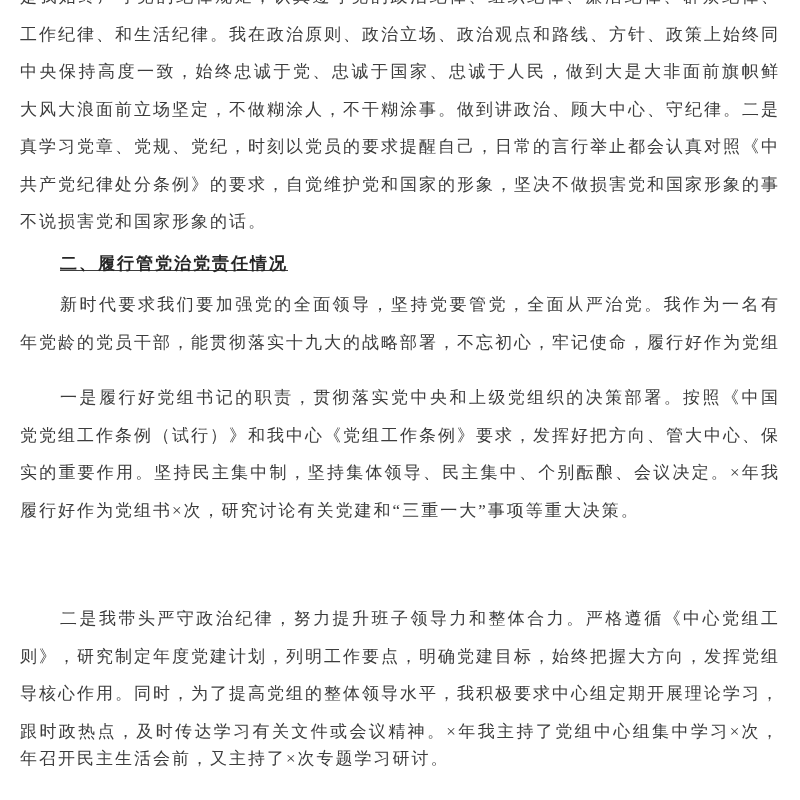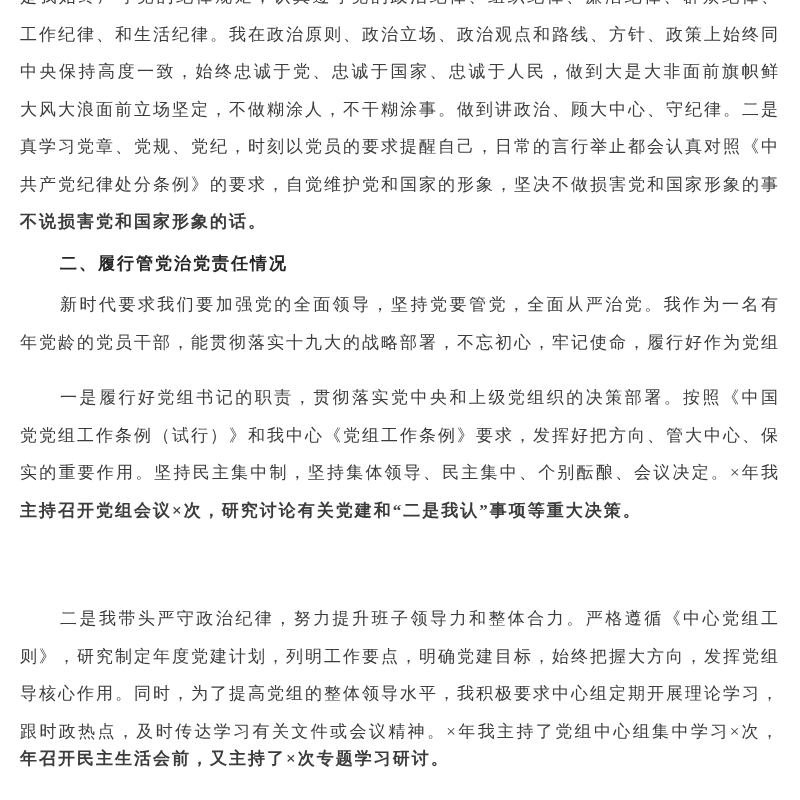--- a/index.html
+++ b/index.html
@@ -17,28 +17,28 @@
   }
   .block{margin:0;}
   .ln{
     height:37.5px;line-height:37.5px;white-space:nowrap;
     overflow:visible;
   }
   .ln.full{
     white-space:normal;text-align:justify;text-align-last:justify;
     height:37.5px;line-height:37.5px;overflow:hidden;
   }
-  .ln.end{text-align:left;font-weight:bold;}
+  .ln.end{text-align:left;}
   .ln.ind{text-indent:40px;}
   .heading .ln{
     font-weight:700;color:#262626;text-align:left;text-indent:40px;
   }
   
   .b0{margin-top:0;}
-  .b1{margin-top:4px;}
+  .b1{margin-top:4px;text-decoration:underline;}
   .b2{margin-top:4px;}
   .b3{margin-top:18px;}
   .b4{margin-top:71px;}
   .b4 .ln:last-child{margin-top:-10px;}
 </style>
 </head>
 <body>
 
 <div id="page">
   <div id="doc">
@@ -55,21 +55,21 @@
         <div class="ln end ind">二、履行管党治党责任情况</div>
       </div>
       <div class="block b2">
         <div class="ln full ind">新时代要求我们要加强党的全面领导，坚持党要管党，全面从严治党。我作为一名有着多</div>
         <div class="ln full">年党龄的党员干部，能贯彻落实十九大的战略部署，不忘初心，牢记使命，履行好作为党组书</div>
       </div>
       <div class="block b3">
         <div class="ln full ind">一是履行好党组书记的职责，贯彻落实党中央和上级党组织的决策部署。按照《中国共产</div>
         <div class="ln full">党党组工作条例（试行）》和我中心《党组工作条例》要求，发挥好把方向、管大中心、保落</div>
         <div class="ln full">实的重要作用。坚持民主集中制，坚持集体领导、民主集中、个别酝酿、会议决定。×年我共</div>
-        <div class="ln end">主持召开党组会议×次，研究讨论有关党建和“二是我认”事项等重大决策。</div>
+        <div class="ln end">履行好作为党组书×次，研究讨论有关党建和“三重一大”事项等重大决策。</div>
       </div>
       <div class="block b4">
         <div class="ln full ind">二是我带头严守政治纪律，努力提升班子领导力和整体合力。严格遵循《中心党组工作规</div>
         <div class="ln full">则》，研究制定年度党建计划，列明工作要点，明确党建目标，始终把握大方向，发挥党组领</div>
         <div class="ln full">导核心作用。同时，为了提高党组的整体领导水平，我积极要求中心组定期开展理论学习，紧</div>
         <div class="ln full">跟时政热点，及时传达学习有关文件或会议精神。×年我主持了党组中心组集中学习×次，今</div>
         <div class="ln end">年召开民主生活会前，又主持了×次专题学习研讨。</div>
       </div>
     </div>
 </div>

